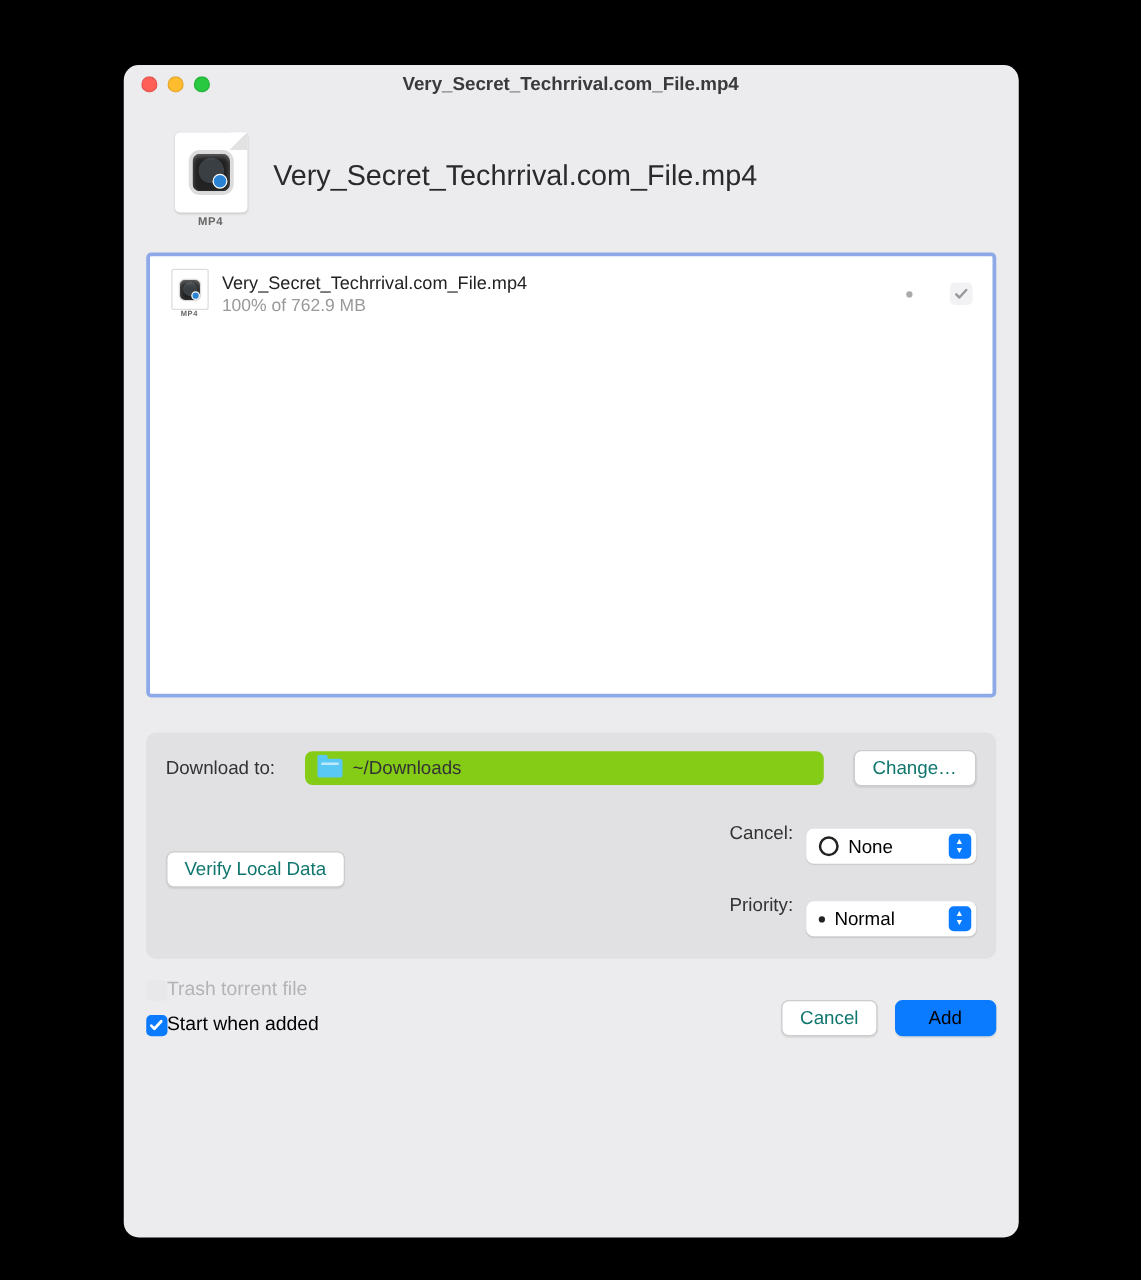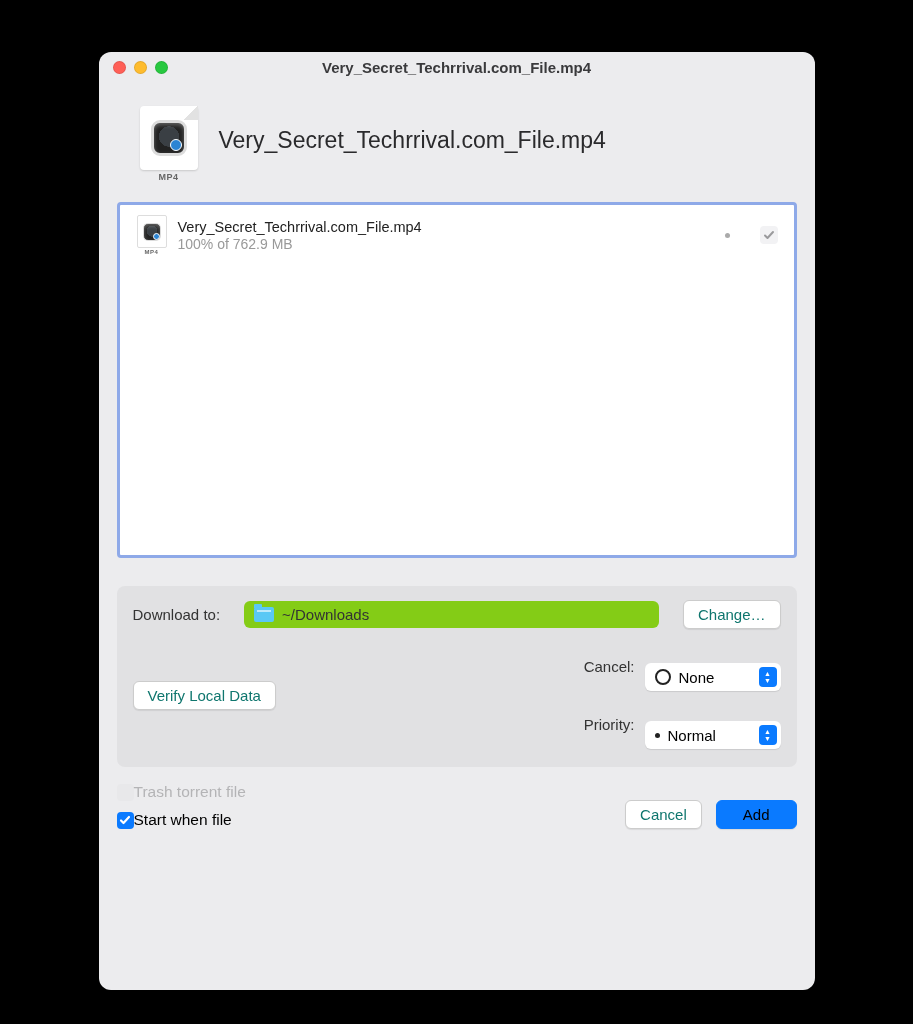--- a/index.html
+++ b/index.html
@@ -303,21 +303,21 @@
       <label class="chk disabled">
         <span class="chkbox disabled"></span>
         <span>Trash torrent file</span>
       </label>
       <label class="chk">
         <span class="chkbox checked">
           <svg width="12" height="12" viewBox="0 0 12 12">
               <path d="M2 6.5 L4.5 9 L10 3" stroke="#fff" stroke-width="2.2" fill="none" stroke-linecap="round" stroke-linejoin="round"></path>
             </svg>
         </span>
-        <span>Start when file</span>
+        <span>Start when added</span>
       </label>
     </div>
     <div class="actions">
       <button class="btn">Cancel</button>
       <button class="btn primary">Add</button>
     </div>
   </div>
 
 </div>
 

